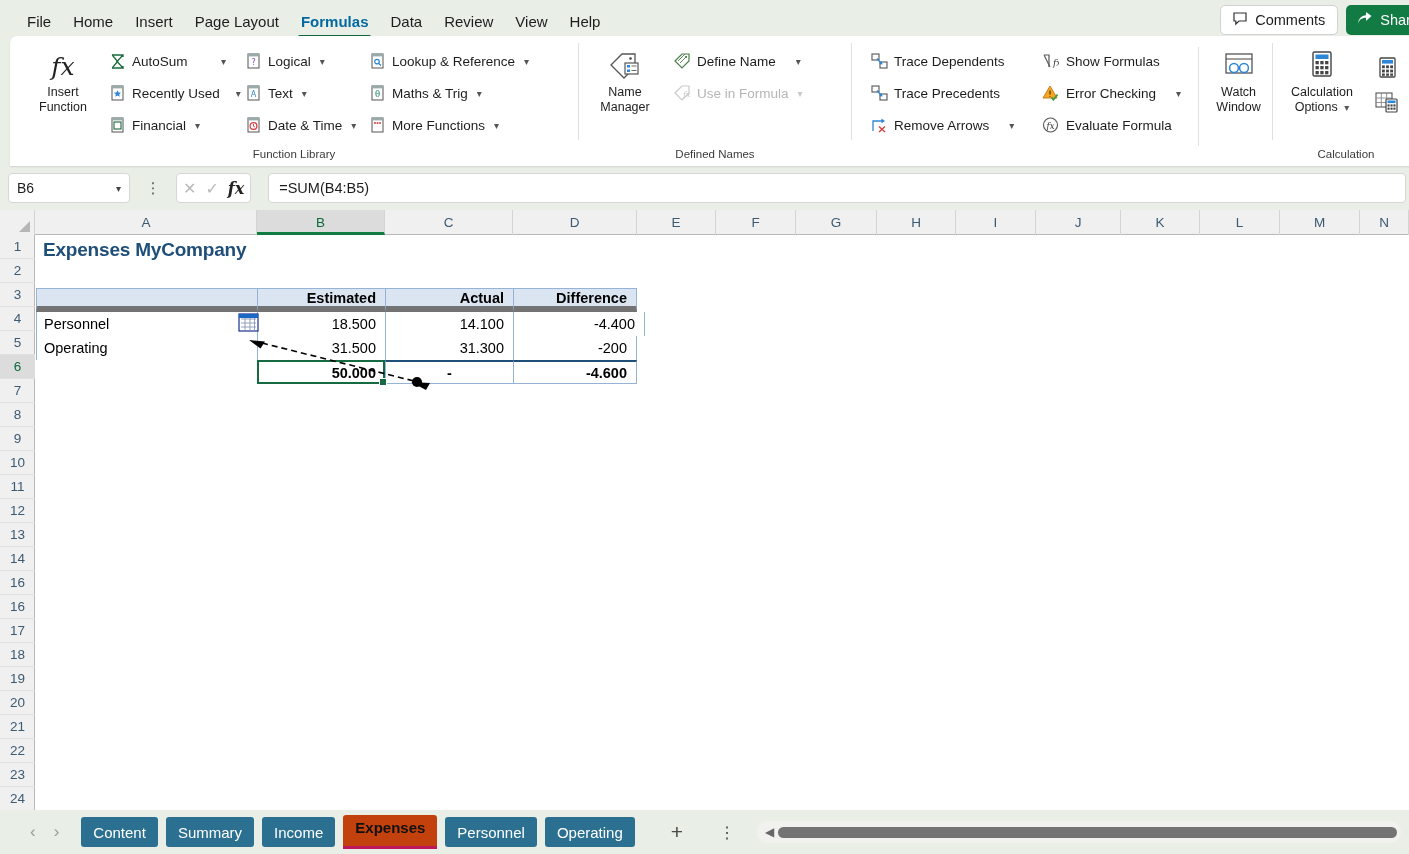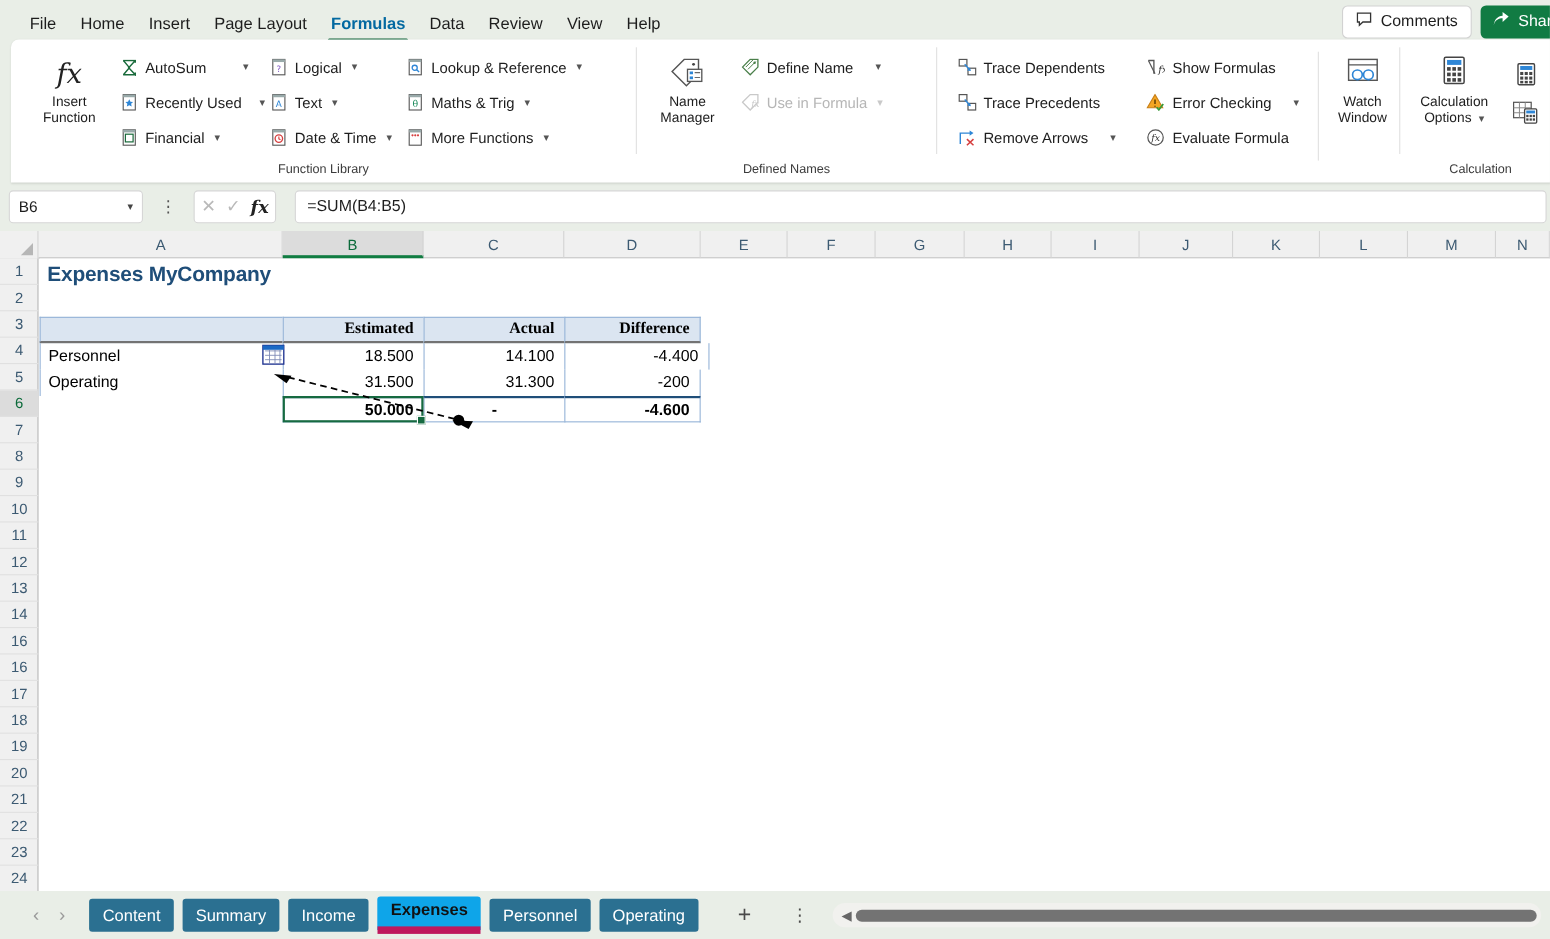--- a/index.html
+++ b/index.html
@@ -122,21 +122,21 @@
   .cell.l { padding-left: 7px; }
   .cell.c { justify-content: center; }
   .hdrcell { background: #dbe5f1; font-weight: bold; }
   .title {
     font-size: 19px; font-weight: bold; color: #1f4e79; letter-spacing: -.2px;
   }
   .tborder-t { border-top: 1px solid #95b3d7; }
   .tborder-b { border-bottom: 1px solid #95b3d7; }
   .tborder-l { border-left: 1px solid #95b3d7; }
   .tborder-r { border-right: 1px solid #95b3d7; }
-  .hdr-under { border-bottom: 2px solid #737373; font-family: Liberation Serif, serif; }
+  .hdr-under { border-bottom: 6px solid #737373; }
   .tot-over { border-top: 2px solid #1f4e79; }
   .bold { font-weight: bold; }
 
   .selbox {
     position: absolute; border: 2px solid #166a41; pointer-events: none;
   }
   .selbox::after {
     content: ""; position: absolute; right: -4px; bottom: -4px; width: 6px; height: 6px;
     background: #166a41; border: 1px solid #fff;
   }
@@ -150,22 +150,22 @@
   }
   .navarrows { display: flex; align-items: center; gap: 18px; padding: 0 22px 0 30px; }
   .navarrows span { color: #9a9a9a; font-size: 17px; cursor: pointer; }
   .stabs { display: flex; align-items: center; gap: 8px; }
   .stab {
     background: #2b7091; color: #fff; font-size: 15px;
     height: 30px; padding: 0 12px; display: flex; align-items: center;
     border-radius: 3px; cursor: pointer; white-space: nowrap;
   }
   .stab.active {
-    background: #0ea5e9; color: #111; font-weight: bold;
-    border-bottom: 7px solid #be185d; border-radius: 3px 3px 0 0; height: 34px;
+    background: #c2410c; color: #111; font-weight: bold;
+    border-bottom: 3px solid #be185d; border-radius: 3px 3px 0 0; height: 34px;
     align-items: flex-start; padding-top: 4px;
   }
   .plus { margin-left: 26px; font-size: 21px; color: #4a4a4a; cursor: pointer; padding: 0 10px; }
   .dots3 { margin-left: 26px; font-size: 16px; color: #4a4a4a; cursor: pointer; letter-spacing: 0; }
   .hscroll {
     margin-left: 22px; flex: 1; margin-right: 8px; height: 22px;
     background: #f1f1ee; border-radius: 11px; display: flex; align-items: center; padding: 0 4px;
   }
   .hscroll .lft { color: #666; font-size: 12px; padding: 0 4px; cursor: pointer; }
   .hthumb { flex: 1; height: 11px; background: #737373; border-radius: 6px; cursor: pointer; }

